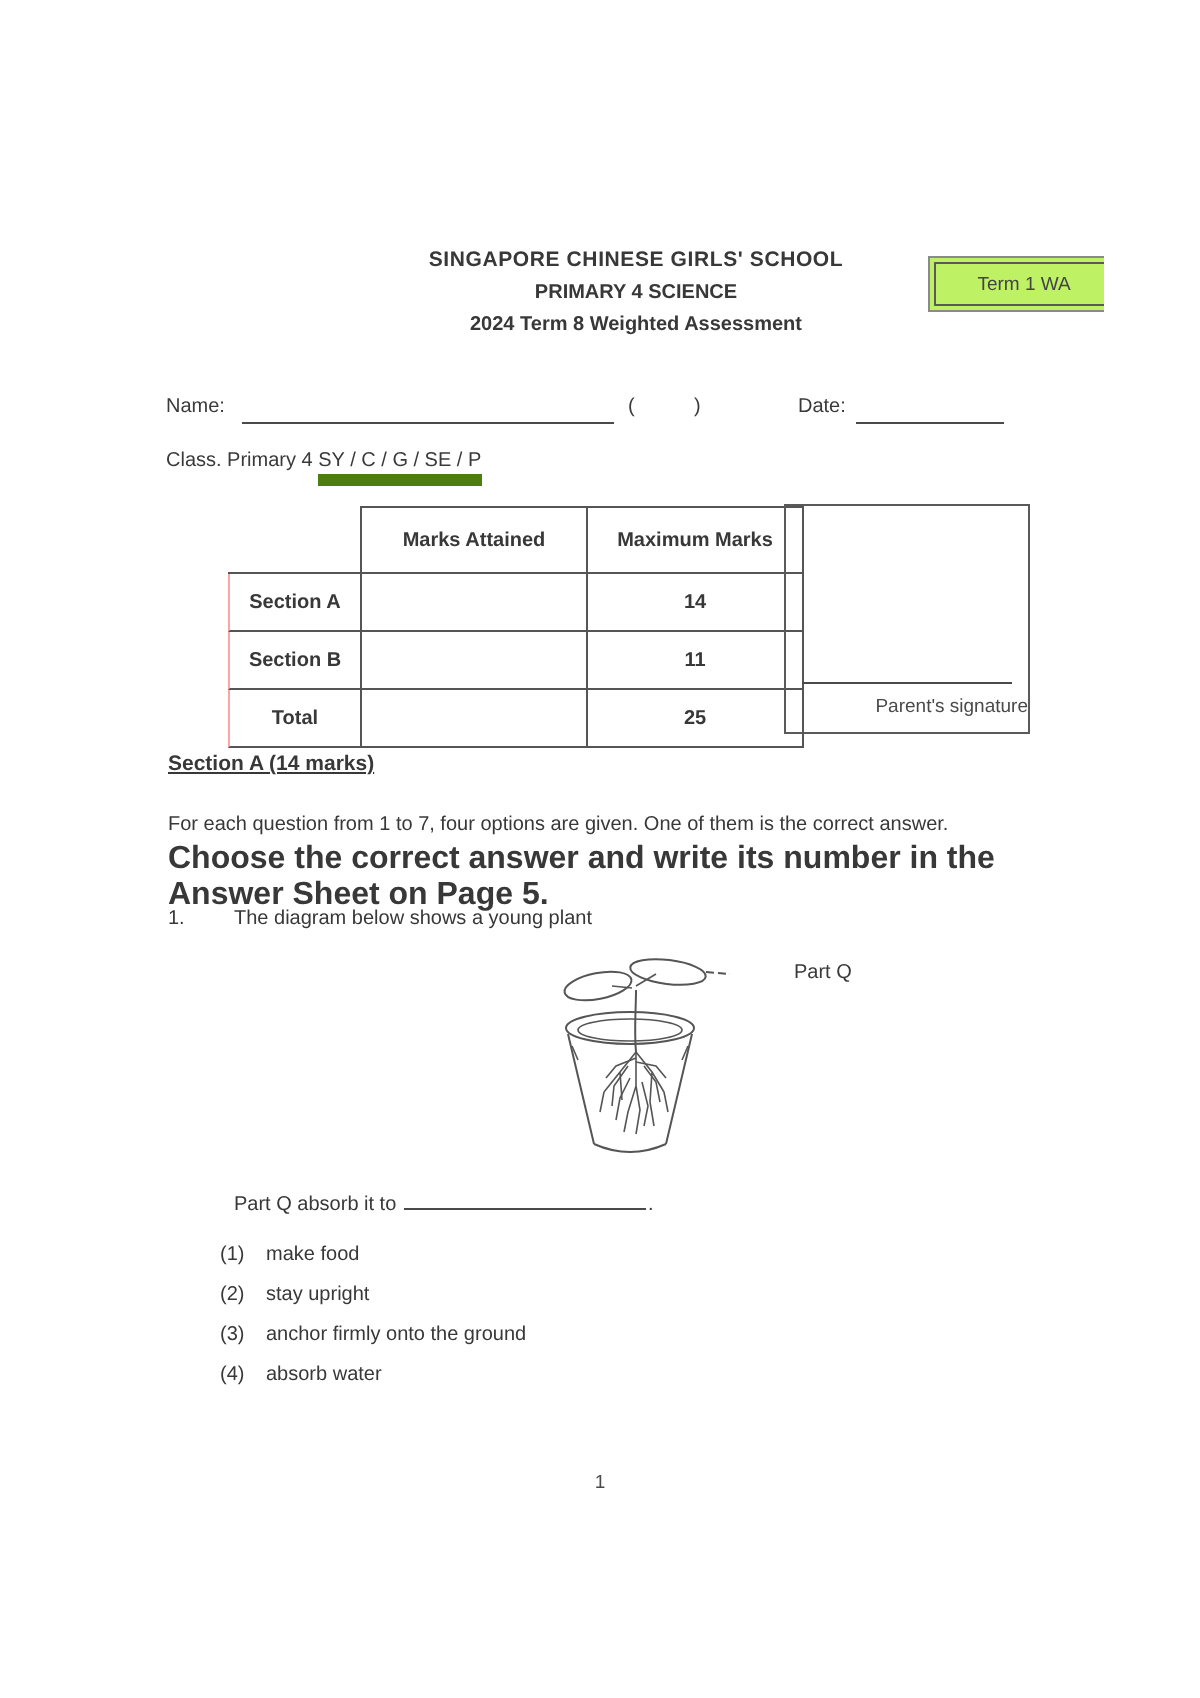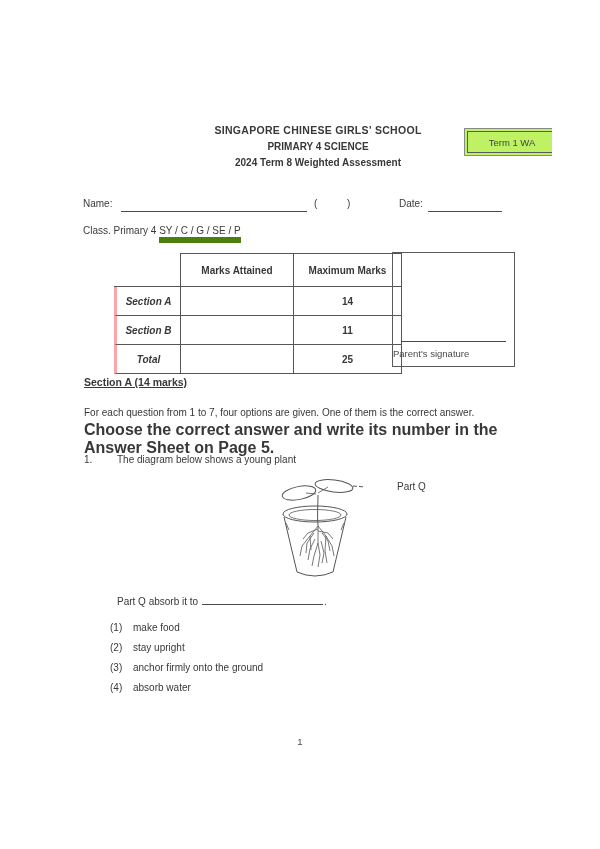--- a/index.html
+++ b/index.html
@@ -34,28 +34,28 @@
     top:253px; left:85px; width:290px;
     display:grid;
     grid-template-columns:67px 113px 108px;
     grid-template-rows:34px 29px 29px 29px;
     margin-left:29px;
   }
   .cell { display:flex; align-items:center; justify-content:center; font-size:10px; }
   .cell.bd-r { border-right:1px solid #555; }
   .cell.bd-b { border-bottom:1px solid #555; }
   .cell.bd-t { border-top:1px solid #555; }
-  .cell.bd-l { border-left:3px solid #fca5a5;font-style:italic; }
+  .cell.bd-l { border-left:1px solid #fca5a5; }
   .cell.head { font-weight:bold; }
   .cell.rowlabel { font-weight:bold; }
   .cell.val { font-weight:bold; }
 
   .sig-box { top:252px; left:392px; width:123px; height:115px; border:1px solid #5a5a5a; }
   .sig-line { position:absolute; left:8px; right:8px; bottom:24px; border-top:1px solid #4a4a4a; }
-  .sig-label { position:absolute; left:0; right:0; bottom:7px; text-align:left; font-size:9.5px; color:#4a4a4a; }
+  .sig-label { position:absolute; left:0; right:0; bottom:7px; text-align:right; font-size:9.5px; color:#4a4a4a; }
 
   
   .section-head { top:376px; left:84px; font-size:10.5px; font-weight:bold; text-decoration:underline; }
   .instr1 { top:407px; left:84px; width:450px; font-size:10px; }
   .instr2 { top:421px; left:84px; width:450px; font-size:16px; font-weight:bold; }
 
   .q-num  { top:454px; left:84px; font-size:10px; }
   .q-text { top:454px; left:117px; font-size:10px; }
 
   .diagram { top:473px; left:270px; }

